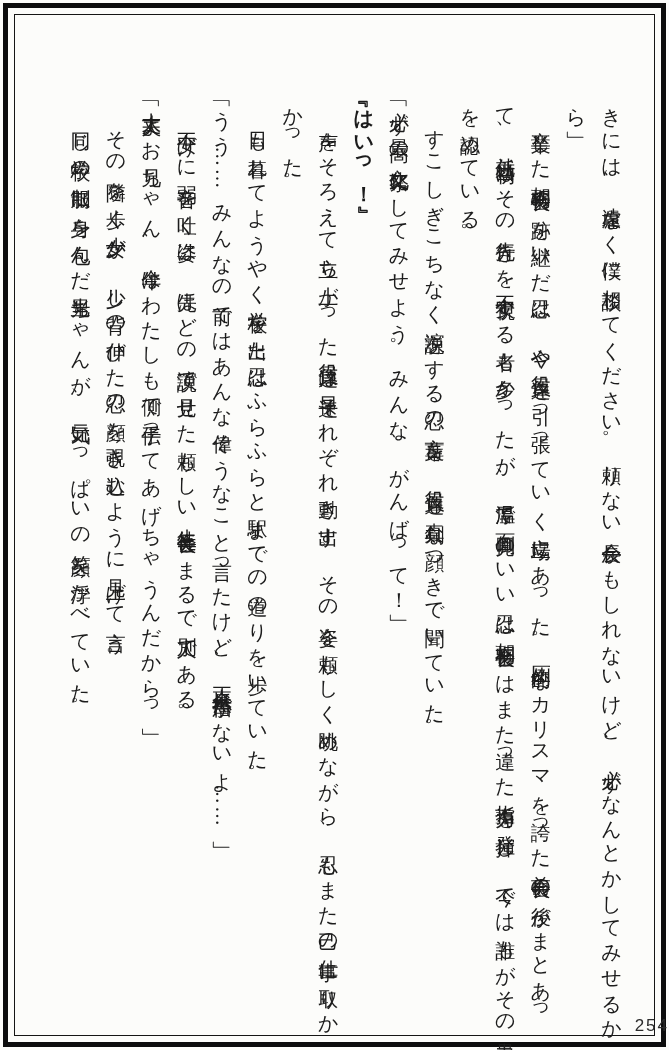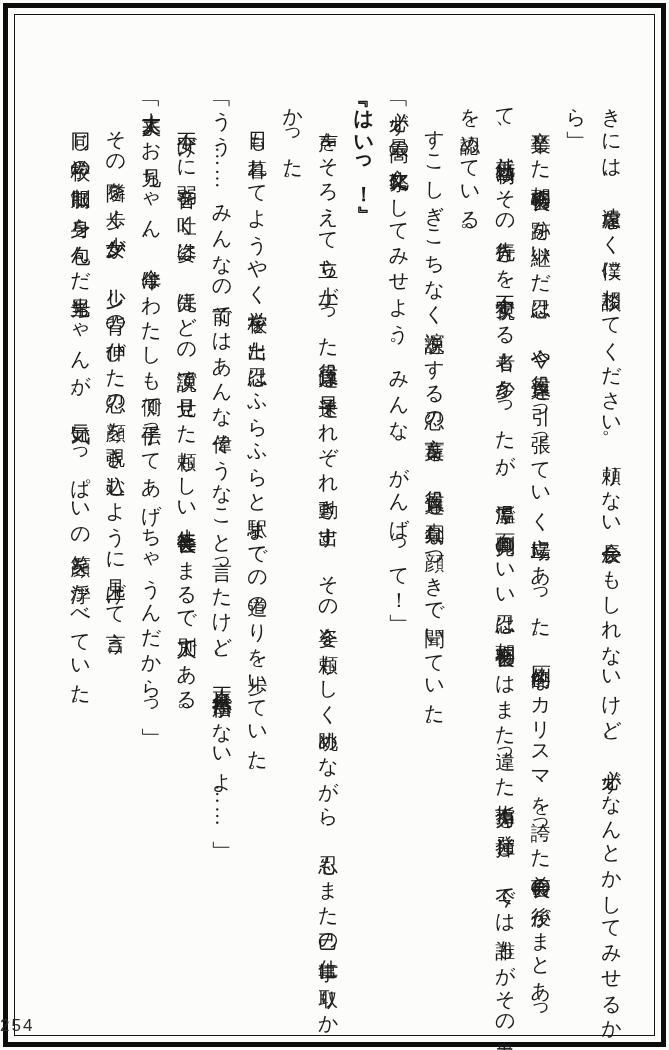--- a/index.html
+++ b/index.html
@@ -40,21 +40,21 @@
   .para { margin: 0; padding: 0; }
   .para.emphasis {
     font-weight: bold;
     font-family: "Liberation Sans", "DejaVu Sans", sans-serif;
   }
   .page-number {
     position: absolute;
     left: 0;
     right: 0;
     bottom: 14px;
-    text-align: left;
+    text-align: right;
     font-family: "Liberation Sans", "DejaVu Sans", sans-serif;
     font-size: 17px;
     letter-spacing: 2px;
     color: #2c2c2c;
   }
 </style>
 </head>
 <body>
 
 <div class="page">

